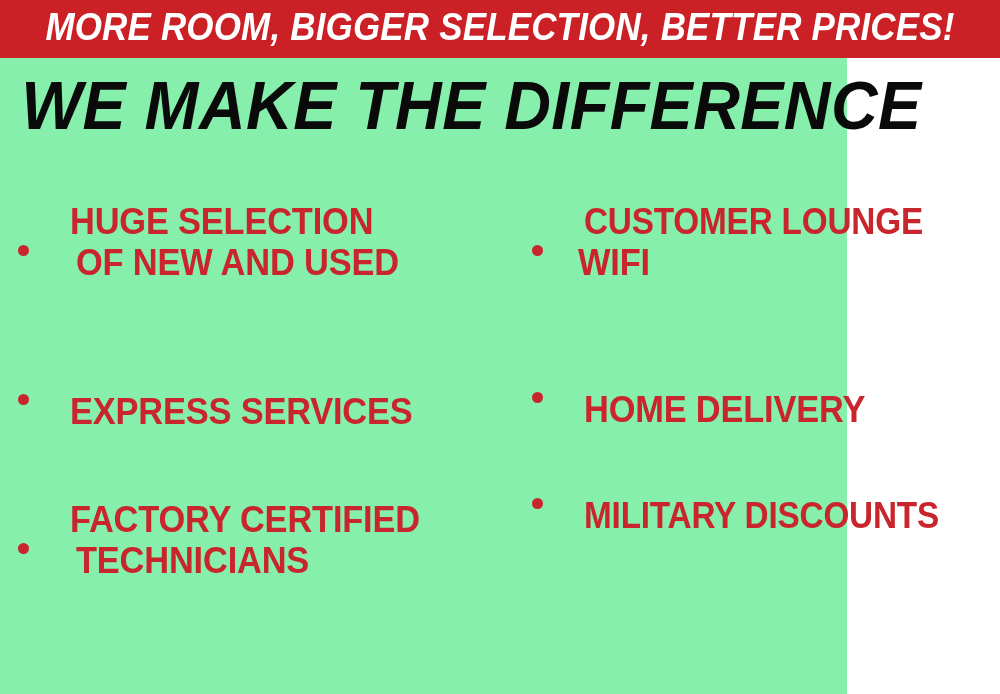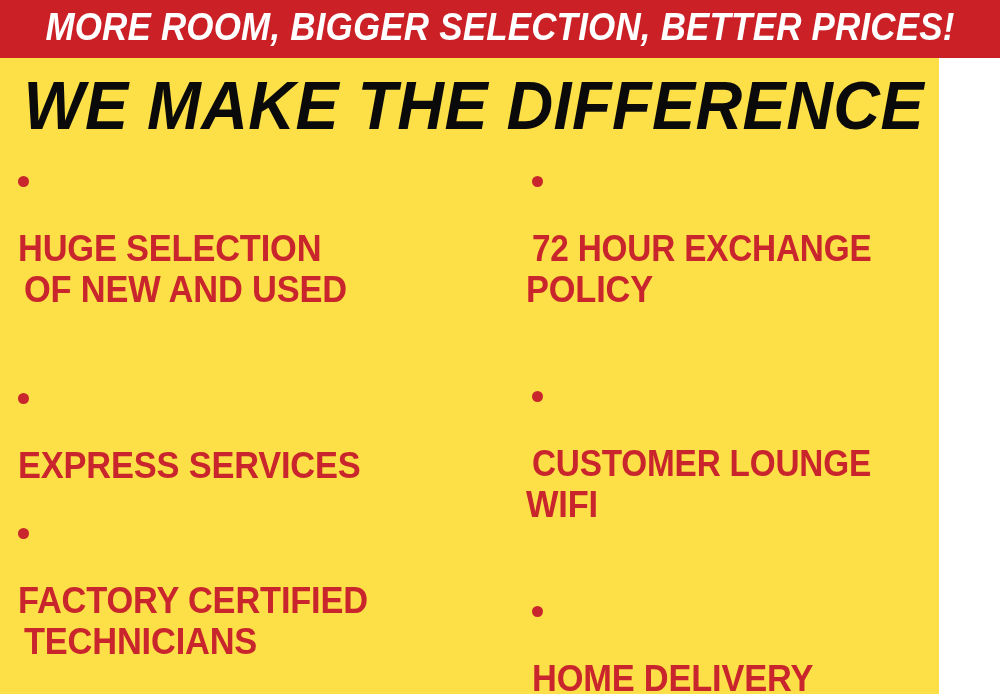--- a/index.html
+++ b/index.html
@@ -10,23 +10,23 @@
   body {
     width: 1000px;
     height: 694px;
     overflow: hidden;
     font-family: "Liberation Sans", sans-serif;
     -webkit-font-smoothing: antialiased;
   }
 
   #banner-ad {
     position: relative;
-    width: 939px;
+    width: 847px;
     height: 694px;
-    background: #fde047;
+    background: #86efac;
     box-sizing: border-box;
   }
 
   
   .top-banner {
     position: absolute;
     left: 0;
     top: 0;
     width: 1000px;
     height: 58px;
@@ -90,23 +90,24 @@
     padding-left: 18px;
   }
   .column-right {
     width: 490px;
     padding-left: 22px;
   }
 
   .bullet-item {
     position: relative;
     display: flex;
-    flex-direction: column;
-    align-items: flex-start;
+    flex-direction: row;
+    align-items: center;
     margin-bottom: 26px;
+    gap: 28px;
   }
   .column-right .bullet-item {
     margin-bottom: 24px;
   }
 
   .bullet-dot {
     flex: 0 0 auto;
     width: 11px;
     height: 11px;
     border-radius: 50%;
@@ -190,27 +191,20 @@
         <div class="bullet-text">
           <span class="tight">COMPLIMENTARY</span>
           
         </div>
       </div>
 
     </div>
 
     <div class="column column-right">
 
-      <div class="bullet-item">
-        <span class="bullet-dot"></span>
-        <div class="bullet-text">
-          <span class="tighter">72 HOUR EXCHANGE</span>
-          <span class="line2 tight">POLICY</span>
-        </div>
-      </div>
 
       <div class="bullet-item">
         <span class="bullet-dot"></span>
         <div class="bullet-text">
           <span class="tighter">CUSTOMER LOUNGE</span>
           <span class="line2 tight">WIFI</span>
         </div>
       </div>
 
       <div class="bullet-item">

